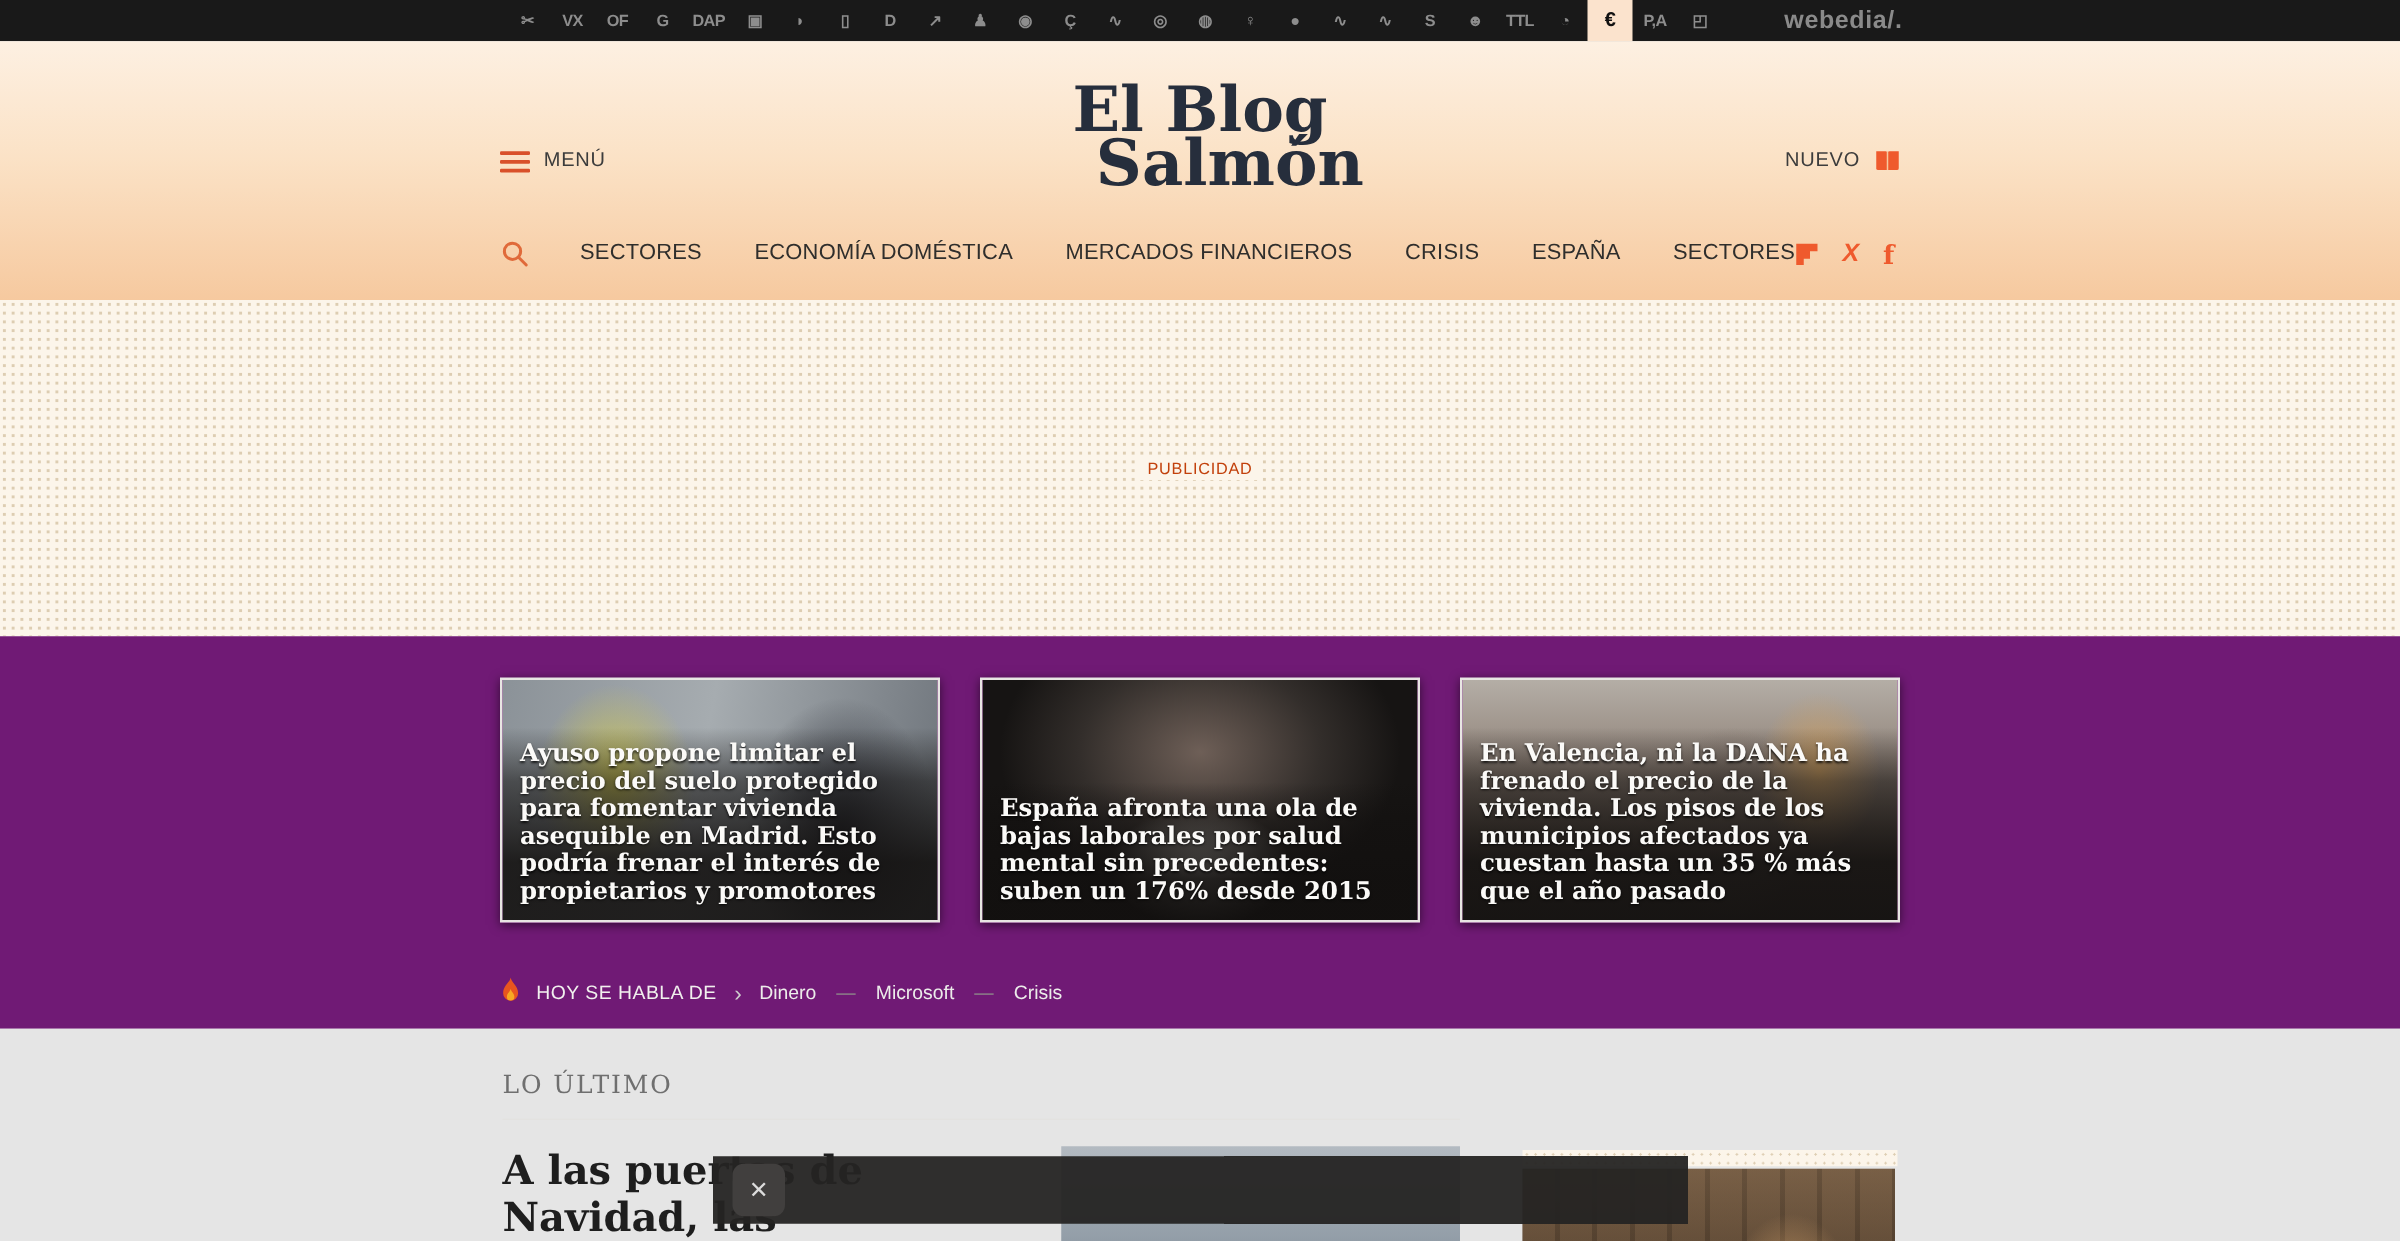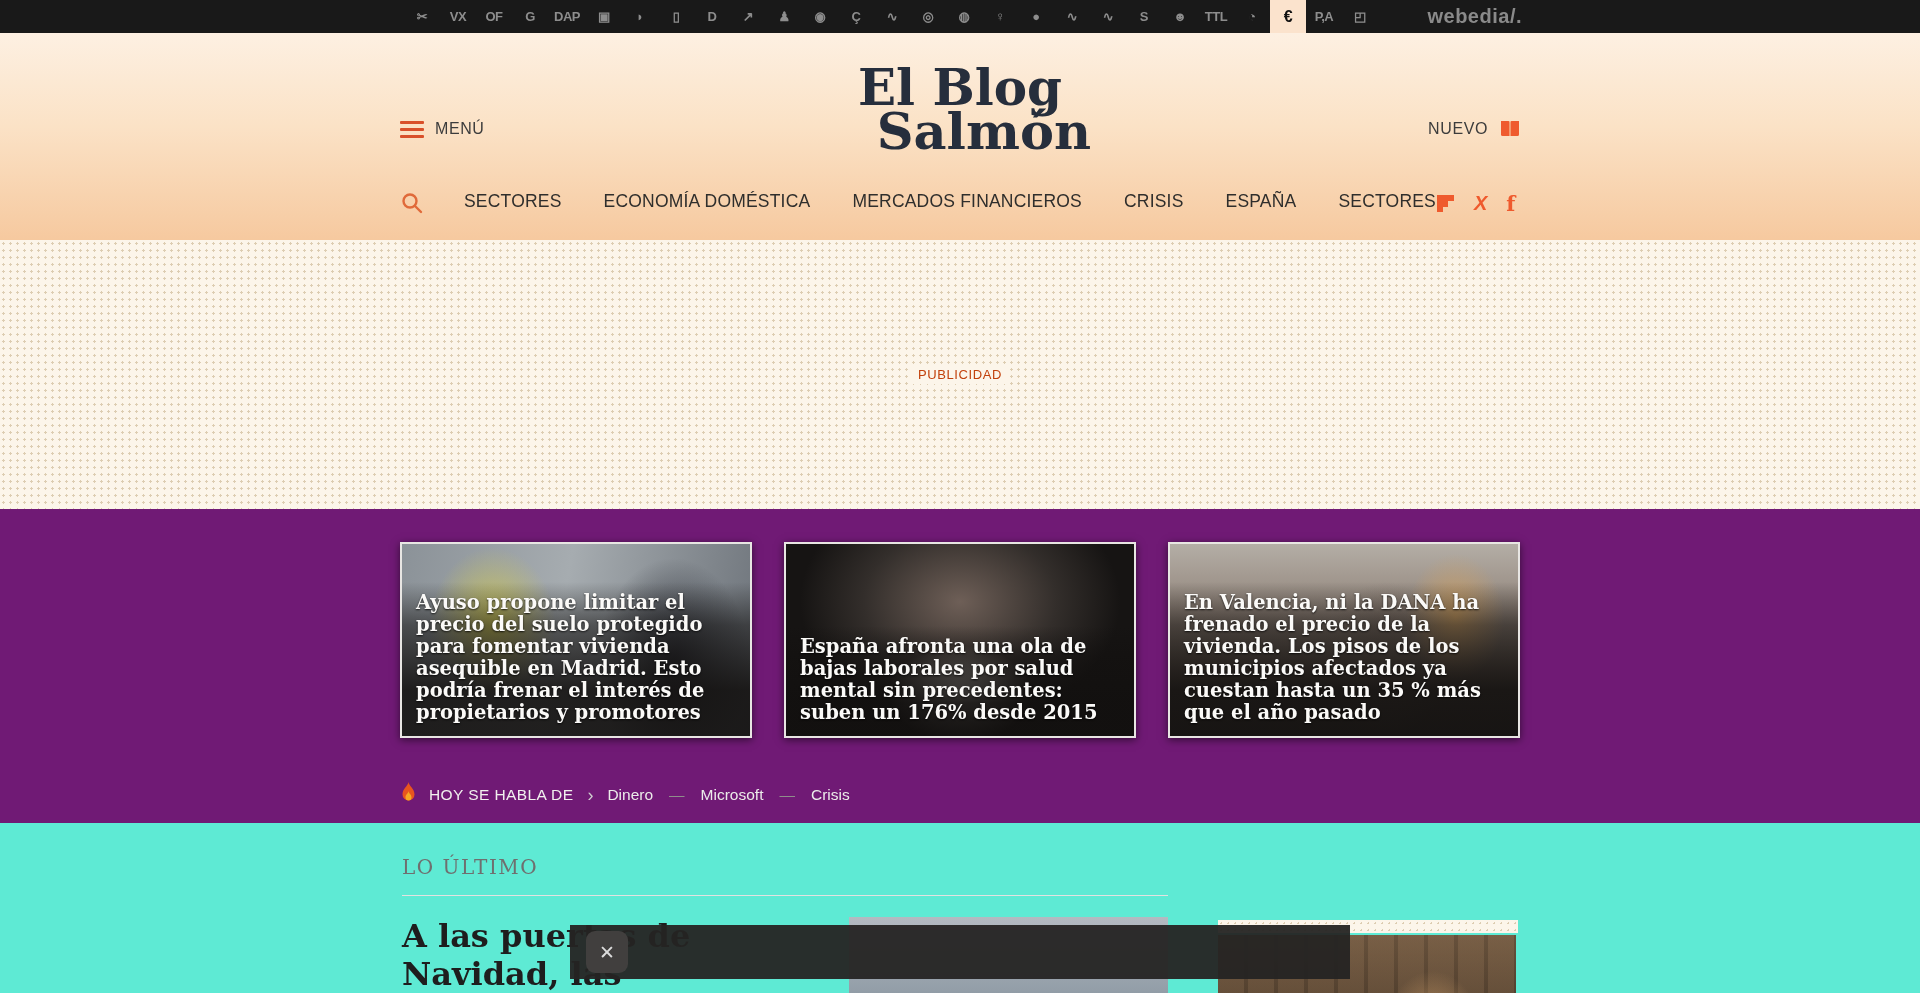--- a/index.html
+++ b/index.html
@@ -68,21 +68,21 @@
 
   
   .topics-row { width:1120px; margin:44px auto 0; display:flex; align-items:center; gap:12px;
                 font-size:15.5px; color:#f1f0ee; }
   .topics-label { letter-spacing:0.4px; }
   .topics-chevron { color:#cfcfcf; font-size:18px; line-height:1; margin:0 2px; }
   .topic-link { color:#ececea; cursor:pointer; }
   .topic-sep { color:#8f8d8b; margin:0 4px; }
 
   
-  .bottom-section { height:170px; background:#5eead4; }
+  .bottom-section { height:170px; background:#e5e5e5; }
   .bottom-inner { width:1116px; margin:0 auto; padding-top:32px; display:flex; gap:50px; }
   .main-col { width:766px; }
   .latest-heading { font-family:"DejaVu Serif","Liberation Serif",serif; font-size:20px; color:#6f6f6f;
                     letter-spacing:1.5px; padding-bottom:16px; border-bottom:1px solid #e3e2e0; }
   .latest-article { display:flex; gap:24px; margin-top:21px; }
   .headline { flex:1; font-family:"DejaVu Serif","Liberation Serif",serif; font-weight:bold;
               font-size:32px; line-height:1.2; color:#1e1e1e; cursor:pointer; }
   .article-thumb { width:319px; height:210px; flex-shrink:0; cursor:pointer; background:
       radial-gradient(ellipse 90px 40px at 30% 62%, rgba(190,80,50,0.55), rgba(190,80,50,0) 70%),
       linear-gradient(180deg,#b3bac1 0%,#939ea8 35%,#5e6b76 62%,#2e3944 100%); }

